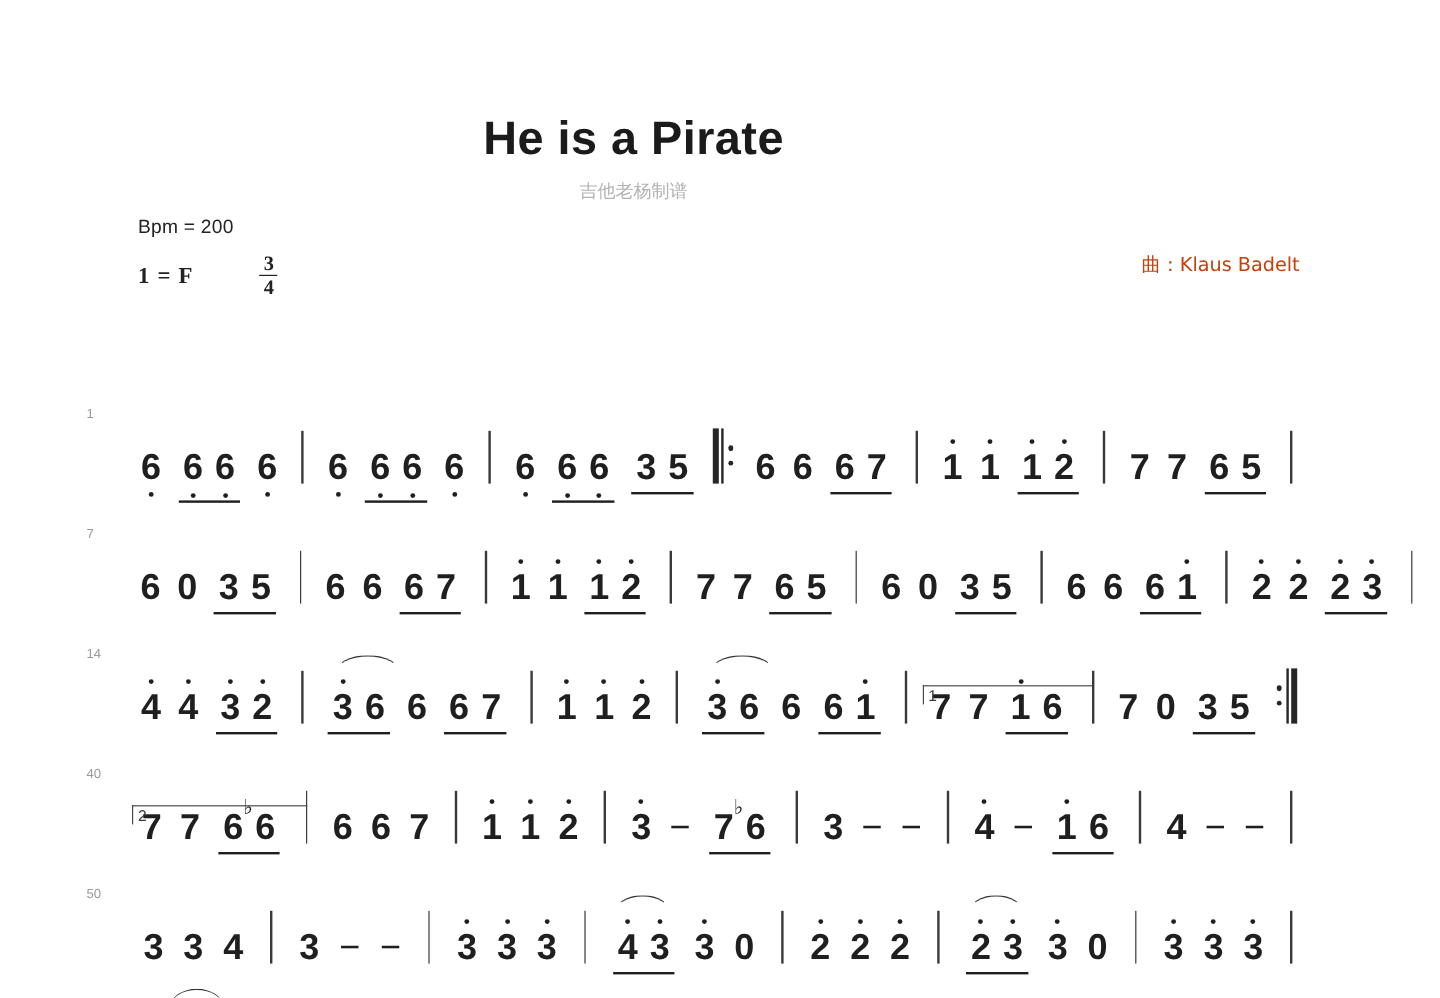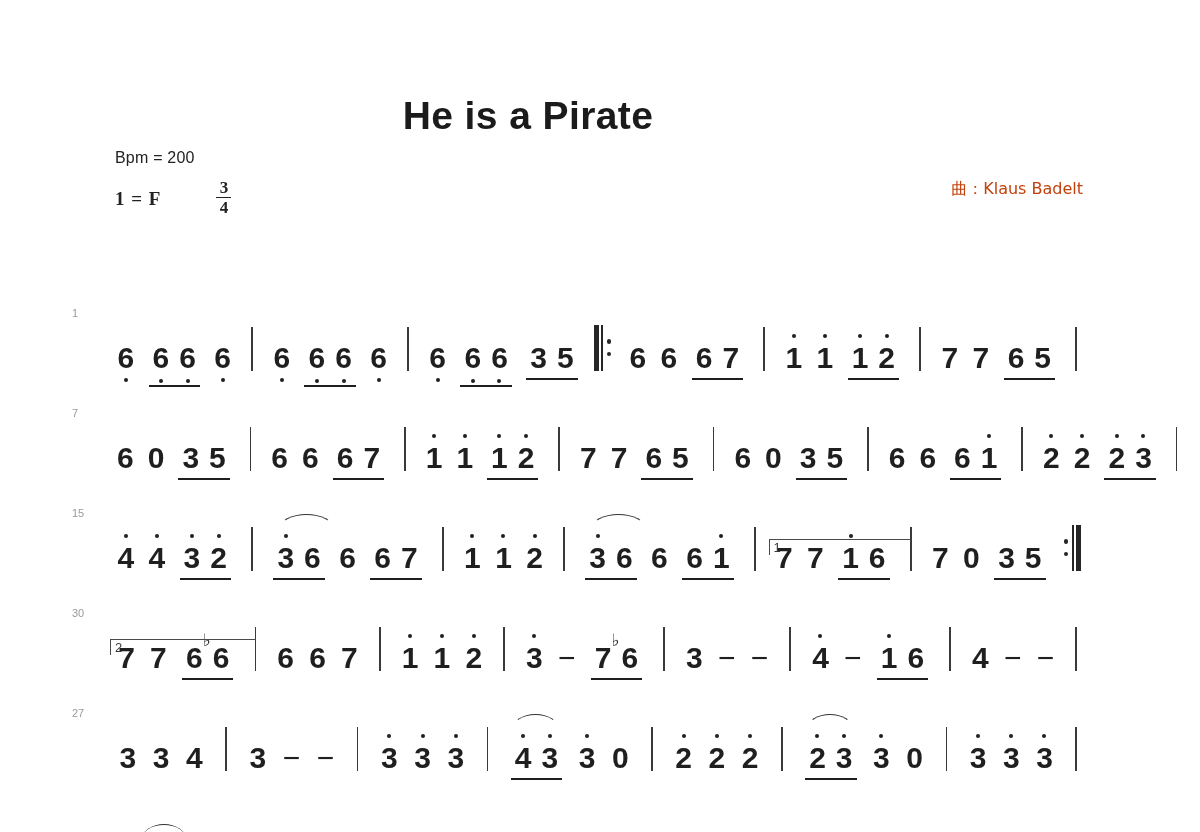--- a/index.html
+++ b/index.html
@@ -170,20 +170,21 @@
     height: 15px;
     border-top: 1.8px solid #333;
     border-radius: 50% 50% 0 0 / 100% 100% 0 0;
   }
 </style>
 </head>
 <body>
 
 <div class="sheet-header">
   <div class="song-title">He is a Pirate</div>
+  <div class="song-subtitle">吉他老杨制谱</div>
 </div>
 
 <div class="meta-row">
   <div class="meta-left">
     <div class="bpm-line">Bpm = 200</div>
     <div class="key-line">
       <span class="key-text">1 = F</span>
       <span class="timesig">
         <span class="num">3</span>
         <span class="bar-line"></span>
@@ -432,21 +433,21 @@
             </span>
             <span class="note">
               <span class="glyph">3<i class="dot-up"></i></span>
             </span>
           </span>
         </div>
         <div class="barline"></div>
       </div>
     </div>
     <div class="system">
-      <div class="measure-number">15</div>
+      <div class="measure-number">14</div>
       <div class="row">
         <div class="measure grow">
           <span class="note">
             <span class="glyph">4<i class="dot-up"></i></span>
           </span>
           <span class="note">
             <span class="glyph">4<i class="dot-up"></i></span>
           </span>
           <span class="beam">
             <span class="note">
@@ -556,21 +557,21 @@
           <span class="repeat-dots">
             <i></i>
             <i></i>
           </span>
           <span class="thin"></span>
           <span class="thick"></span>
         </div>
       </div>
     </div>
     <div class="system">
-      <div class="measure-number">30</div>
+      <div class="measure-number">40</div>
       <div class="row">
         <div class="measure grow">
           <span class="note">
             <span class="glyph">7</span>
           </span>
           <span class="note">
             <span class="glyph">7</span>
           </span>
           <span class="beam">
             <span class="note">
@@ -663,21 +664,21 @@
             <span class="glyph">−</span>
           </span>
           <span class="note dash">
             <span class="glyph">−</span>
           </span>
         </div>
         <div class="barline"></div>
       </div>
     </div>
     <div class="system">
-      <div class="measure-number">27</div>
+      <div class="measure-number">50</div>
       <div class="row">
         <div class="measure grow">
           <span class="note">
             <span class="glyph">3</span>
           </span>
           <span class="note">
             <span class="glyph">3</span>
           </span>
           <span class="note">
             <span class="glyph">4</span>

